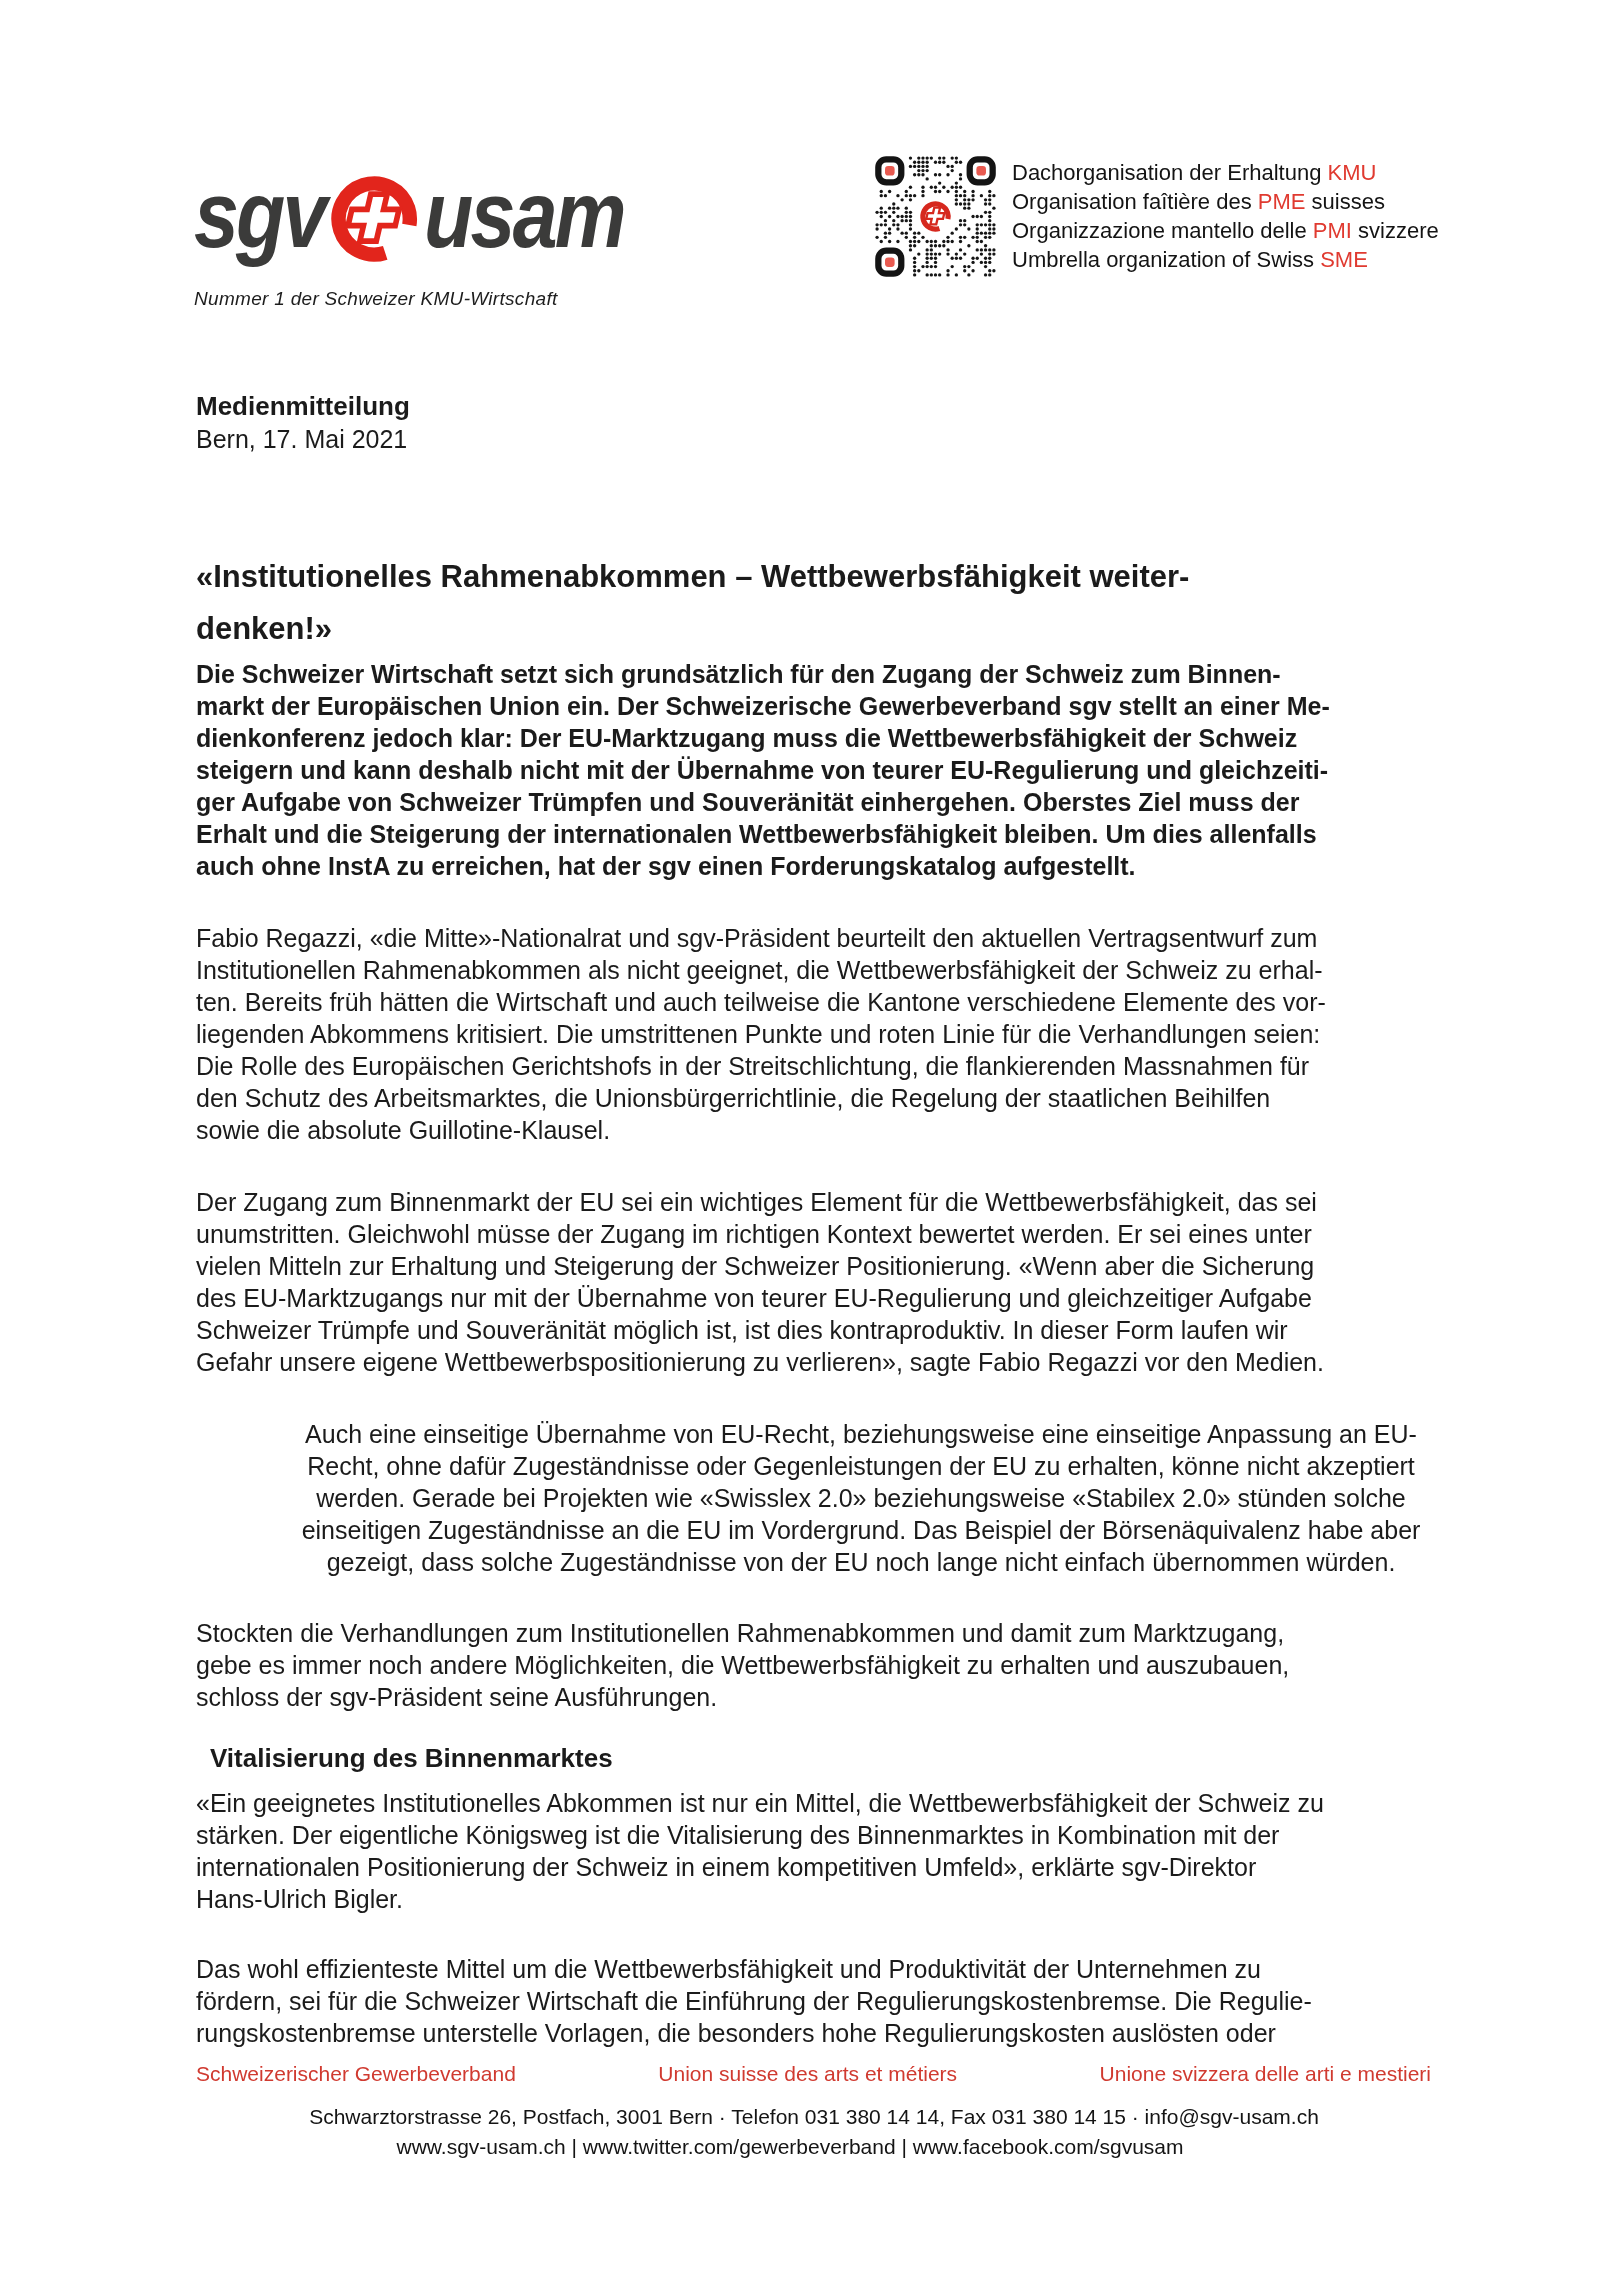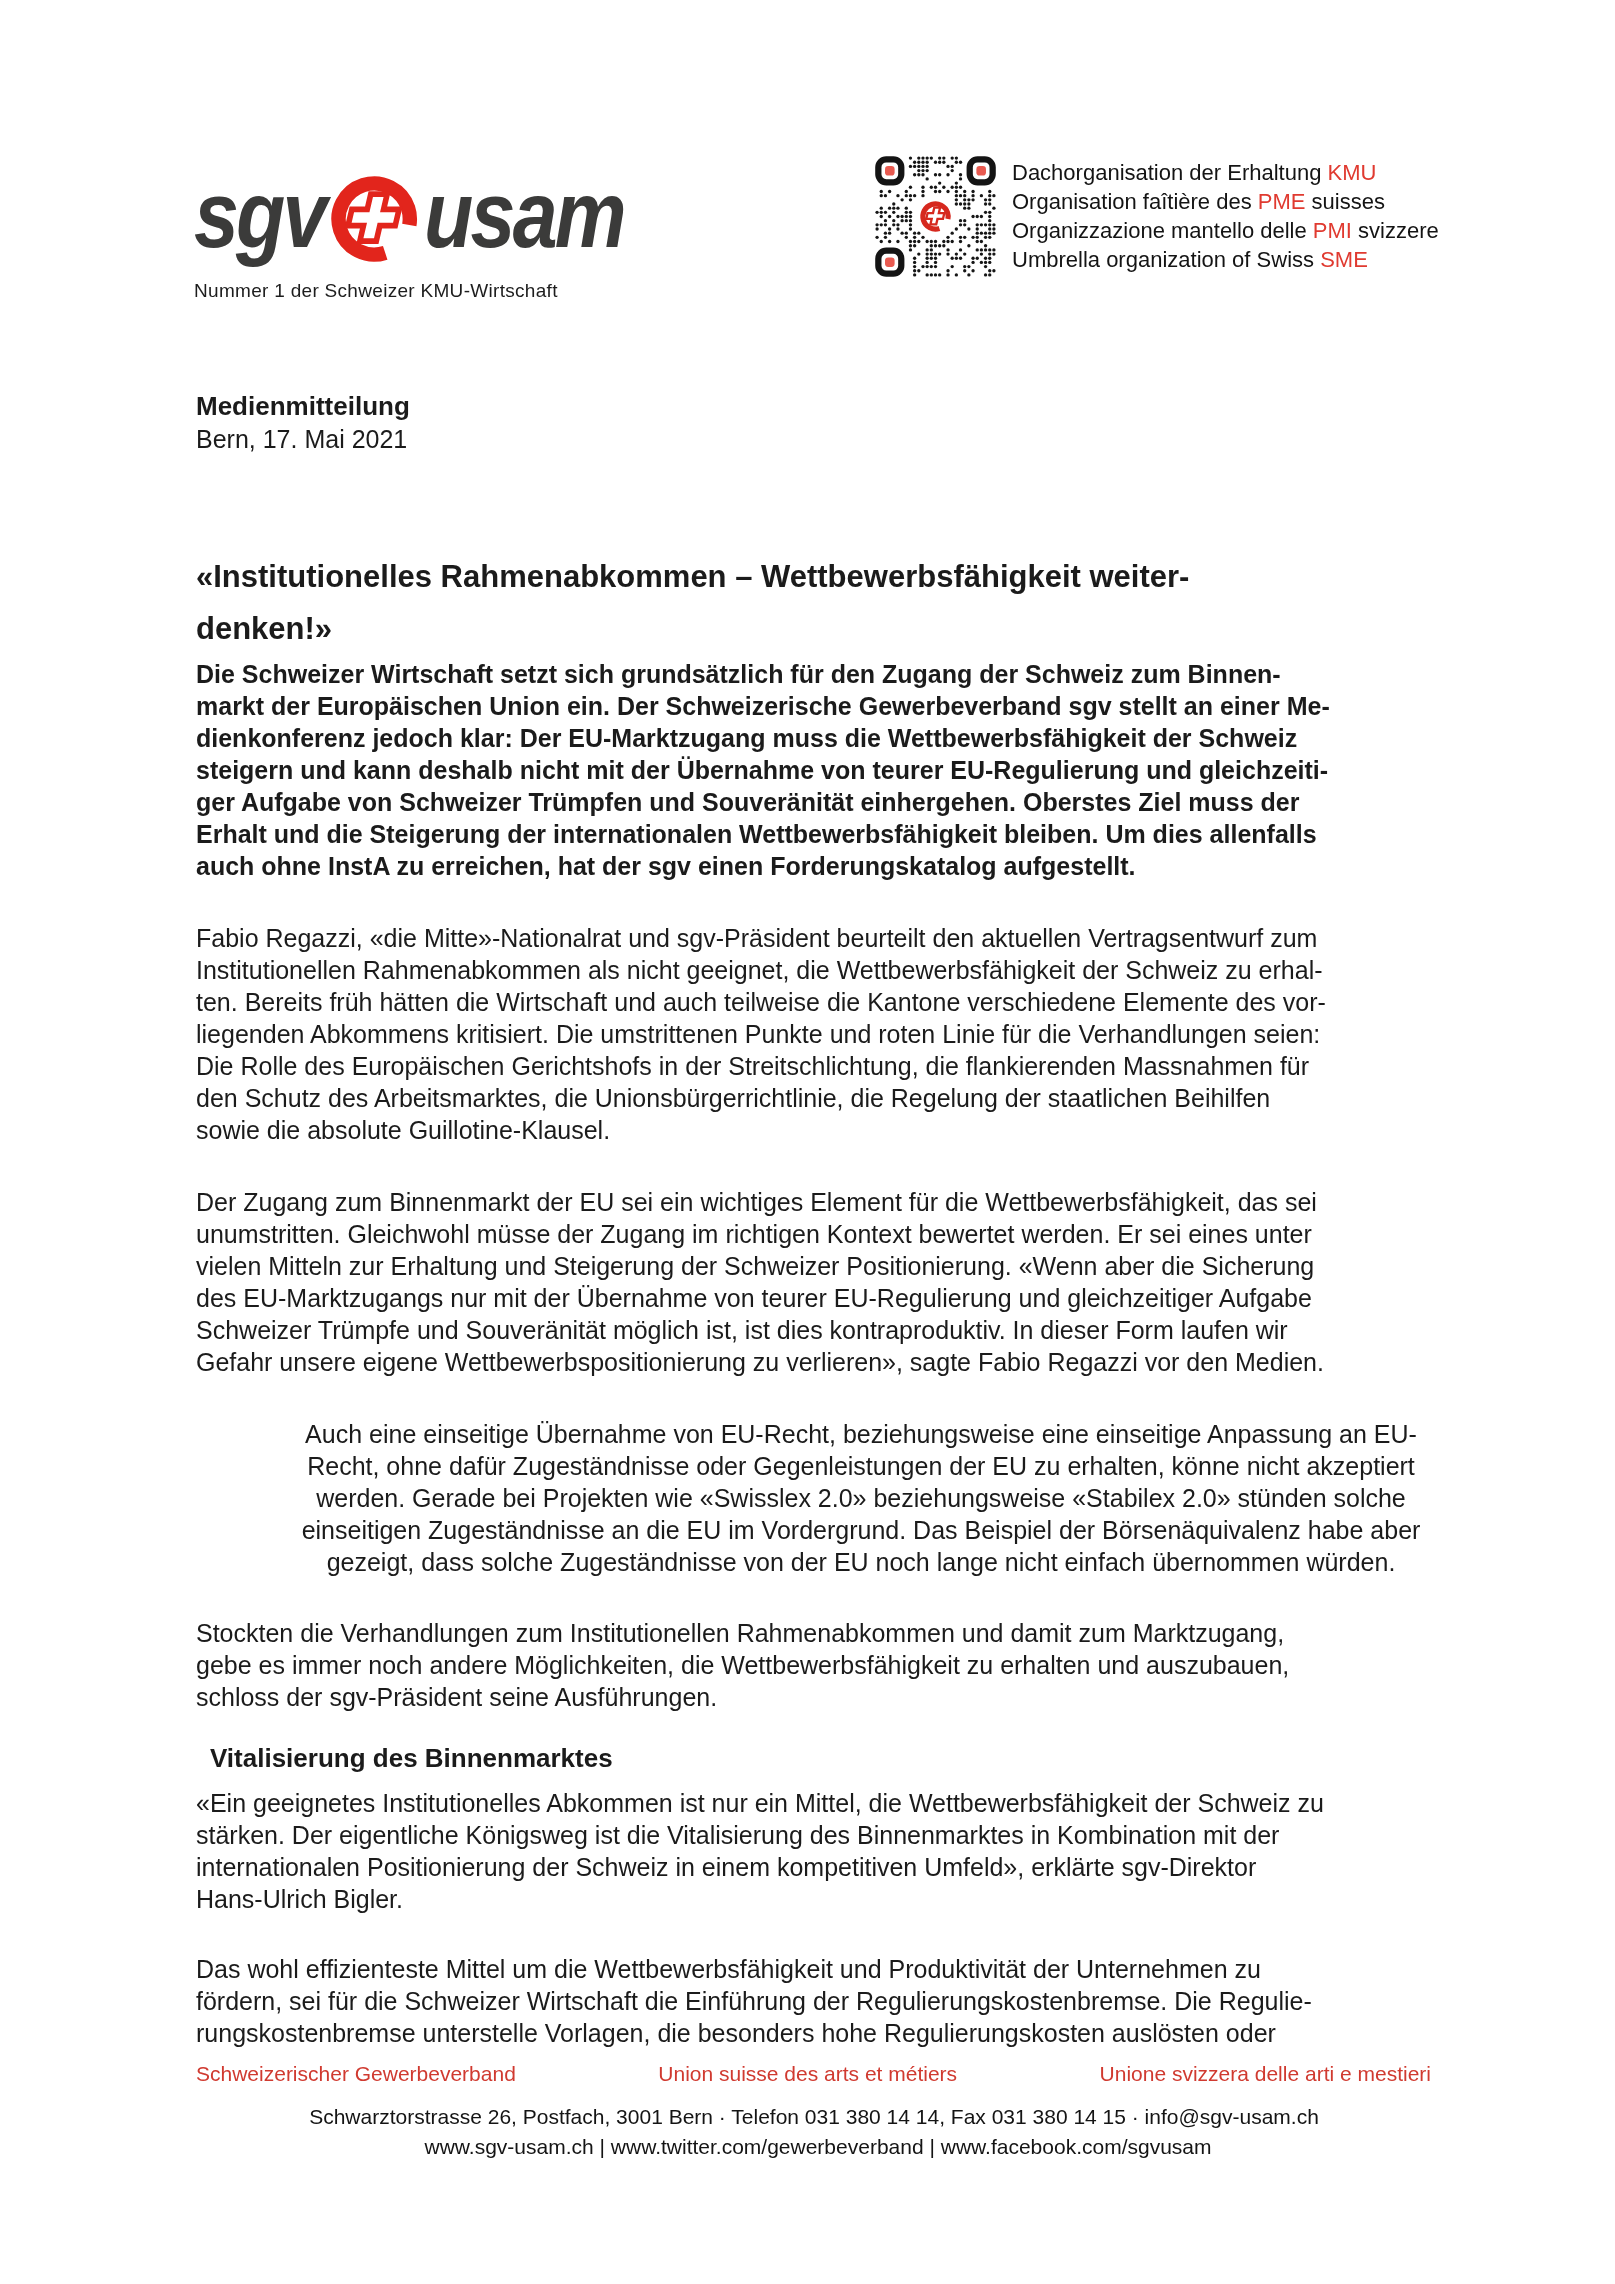--- a/index.html
+++ b/index.html
@@ -27,22 +27,22 @@
     color: #3b3b3a; line-height: 1;
     padding-bottom: 9px;
   }
   .logo-mark {
     width: 96px; height: 96px;
     transform: scaleX(1.18);
     margin: 0 10.4px;
     flex: 0 0 auto;
   }
   .logo-tagline {
-    font-size: 19px;
-    color: #1d1d1d; margin-top: 5px;
+    font-style: italic; font-size: 19px;
+    color: #1d1d1d; margin-top: 13px;
     letter-spacing: 0.3px;
   }
 
   
   .qr { left: 875px; top: 156px; width: 121px; height: 121px; }
 
   
   .org-block { left: 1012px; top: 158px; font-size: 22px; line-height: 29px; color: #141414; }
   .org-accent { color: #e03a30; }
 
@@ -66,21 +66,21 @@
     left: 196px; top: 2062px; width: 1235px;
     display: flex; justify-content: space-between;
     font-size: 21px; color: #d03a30;
   }
   .footer-address {
     left: 0; top: 2105px; width: 1616px;
     text-align: center; font-size: 21px; color: #141414; padding-left: 6px;
   }
   .footer-links {
     left: 0; top: 2135px; width: 1580px;
-    text-align: center; font-size: 21px; color: #141414; padding-left: 28px;
+    text-align: center; font-size: 21px; color: #141414;
   }
 </style>
 </head>
 <body>
 
 <div class="abs logo-block">
   <div class="logo-row">
     <span class="logo-word">sgv</span>
     <svg class="logo-mark" viewBox="0 0 100 100">
       <g transform="rotate(72 50 50)">

